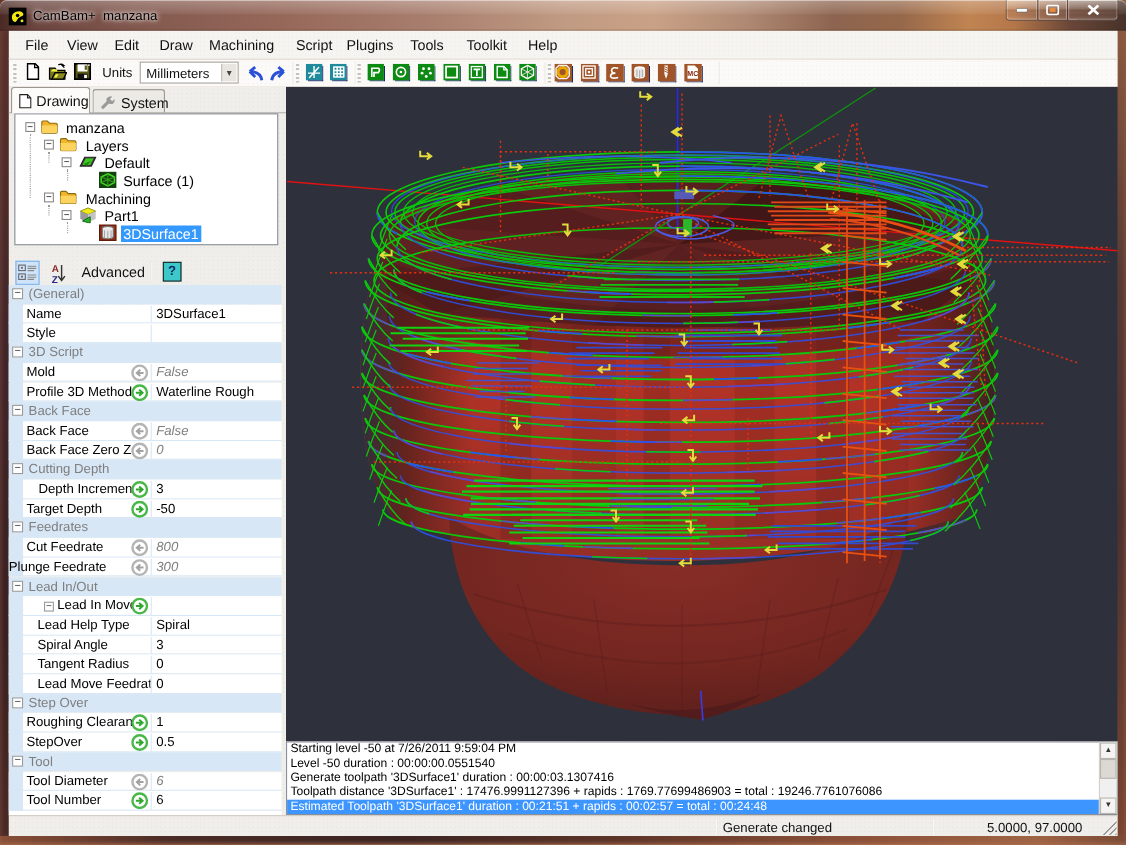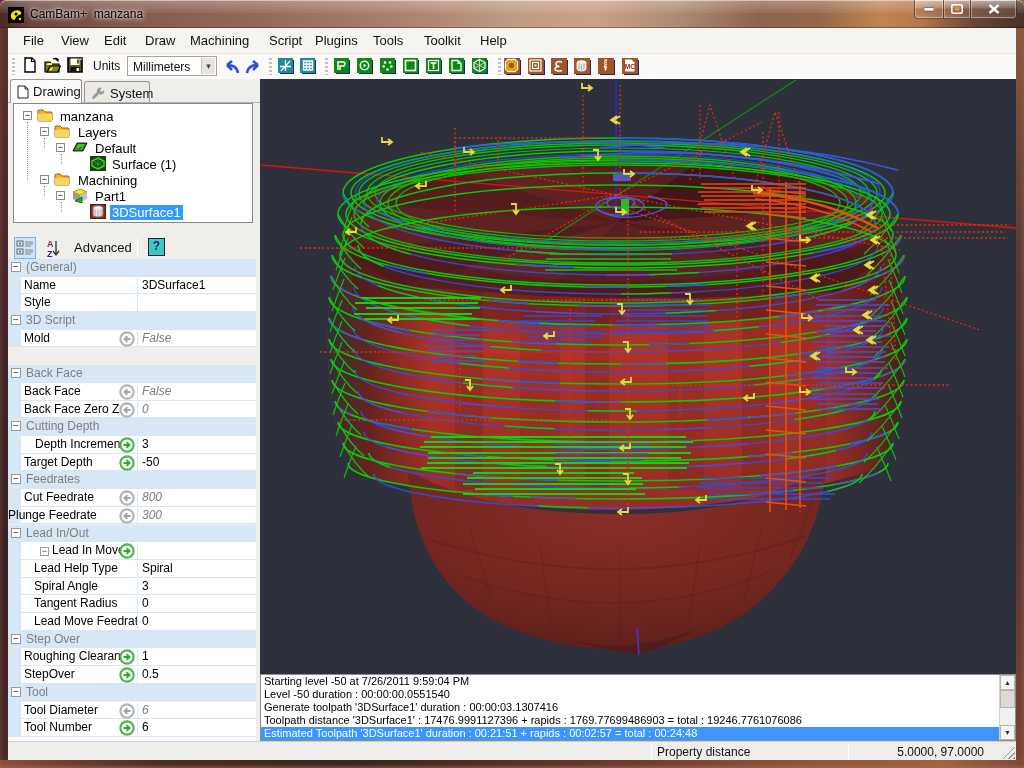--- a/index.html
+++ b/index.html
@@ -816,20 +816,28 @@
       <span class="pgcatlbl">3D Script</span>
     </div>
     <div class="pgrow" style="top:329.8px;height:17.7px">
       <div class="pglbl" style="padding-left:16px">Mold</div>
       <span class="pgico"><svg width="16" height="16" viewBox="0 0 16 16">
           <circle cx="8" cy="8" r="6.6" fill="#fff" stroke="#b4b4b4" stroke-width="2.2"></circle>
           <path d="M 11.5 8 L 6.5 8 M 8.5 5.2 L 5.4 8 L 8.5 10.8" fill="none" stroke="#a2a2a2" stroke-width="1.8"></path>
         </svg></span>
       <div class="pgval" style="color:#7d7d7d;font-style:italic;">False</div>
     </div>
+    <div class="pgrow" style="top:347.5px;height:17.7px">
+      <div class="pglbl" style="padding-left:16px">Profile 3D Method</div>
+      <span class="pgico"><svg width="16" height="16" viewBox="0 0 16 16">
+          <circle cx="8" cy="8" r="6.6" fill="#fff" stroke="#49b849" stroke-width="2.2"></circle>
+          <path d="M 4.5 8 L 9.5 8 M 7.5 5.2 L 10.6 8 L 7.5 10.8" fill="none" stroke="#2da82d" stroke-width="1.8"></path>
+        </svg></span>
+      <div class="pgval" style="">Waterline Rough</div>
+    </div>
     <div class="pgcat" style="top:365.2px;height:17.7px">
       <span class="pgexp">−</span>
       <span class="pgcatlbl">Back Face</span>
     </div>
     <div class="pgrow" style="top:382.9px;height:17.7px">
       <div class="pglbl" style="padding-left:16px">Back Face</div>
       <span class="pgico"><svg width="16" height="16" viewBox="0 0 16 16">
           <circle cx="8" cy="8" r="6.6" fill="#fff" stroke="#b4b4b4" stroke-width="2.2"></circle>
           <path d="M 11.5 8 L 6.5 8 M 8.5 5.2 L 5.4 8 L 8.5 10.8" fill="none" stroke="#a2a2a2" stroke-width="1.8"></path>
         </svg></span>
@@ -959,16 +967,16 @@
   <div class="ll">Toolpath distance '3DSurface1' : 17476.9991127396 + rapids : 1769.77699486903 = total : 19246.7761076086</div>
   <div class="ll loghl">Estimated Toolpath '3DSurface1' duration : 00:21:51 + rapids : 00:02:57 = total : 00:24:48</div>
   <div class="logsb">
       <div class="up">▲</div>
       <div class="th"></div>
       <div class="dn">▼</div>
     </div>
 </div>
 <div class="statusbar">
   <span class="sbsep" style="left:643px"></span>
-  <span style="position:absolute;left:649px;top:3px">Property distance</span>
+  <span style="position:absolute;left:649px;top:3px">Generate changed</span>
   <span class="sbsep" style="left:840px"></span>
   <span style="position:absolute;right:32px;top:3px">5.0000, 97.0000</span>
   <div class="sbgrip"></div>
 </div>
 </body></html>

